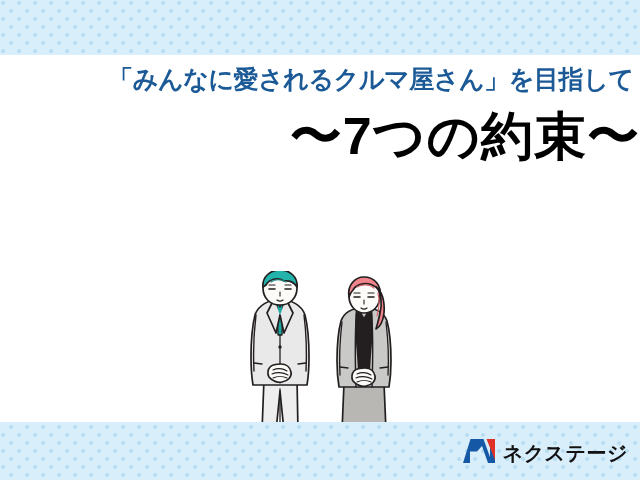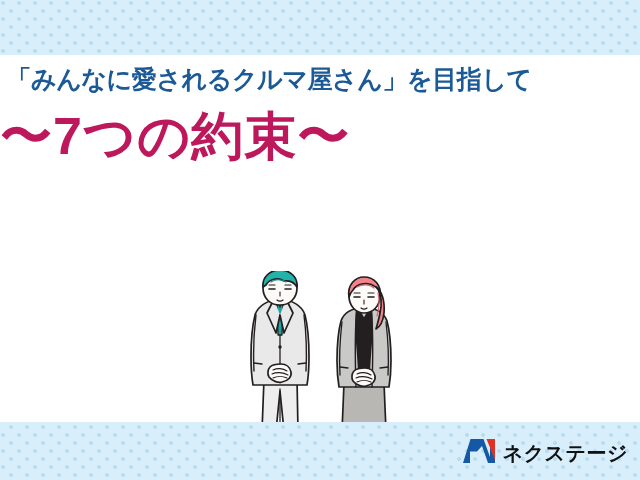--- a/index.html
+++ b/index.html
@@ -38,37 +38,37 @@
     background: #ffffff;
     overflow: hidden;
   }
 
   
   .headline-wrap {
     position: absolute;
     left: 0;
     top: 0;
     width: 640px;
-    text-align: left;
+    text-align: right;
     padding-top: 10px;
   }
   .headline-1 {
     font-size: 25.5px;
     font-weight: 700;
     color: #1b5a96;
     letter-spacing: -0.4px;
     line-height: 1.1;
     white-space: nowrap;
     margin: 0;
     transform: scaleX(0.98);
   }
   .headline-2 {
     font-size: 52px;
     font-weight: 700;
-    color: #be185d;
+    color: #000000;
     letter-spacing: 1px;
     line-height: 1.15;
     white-space: nowrap;
     margin: 14px 0 0 0;
   }
 
   
   .illustration {
     position: absolute;
     left: 236px;

